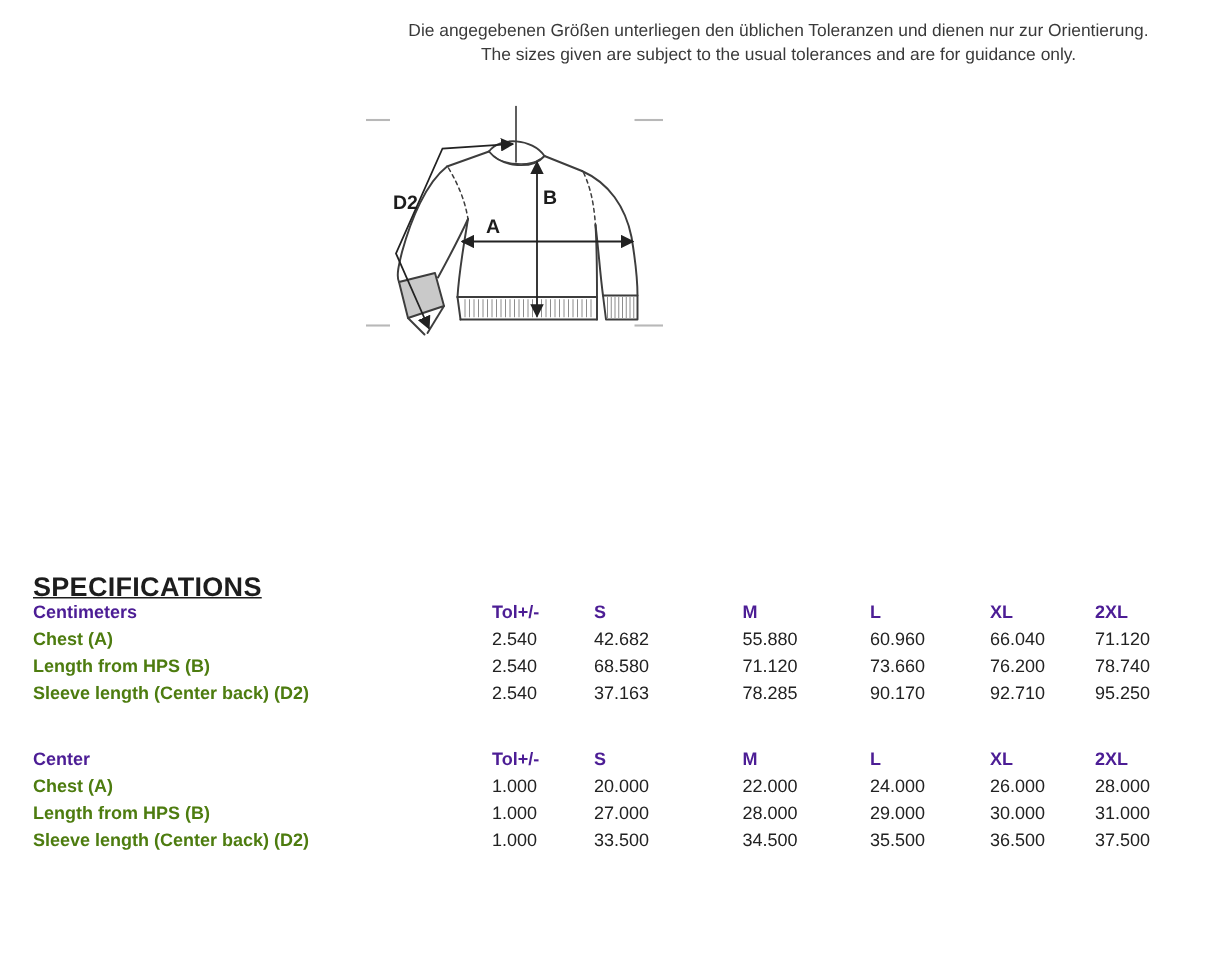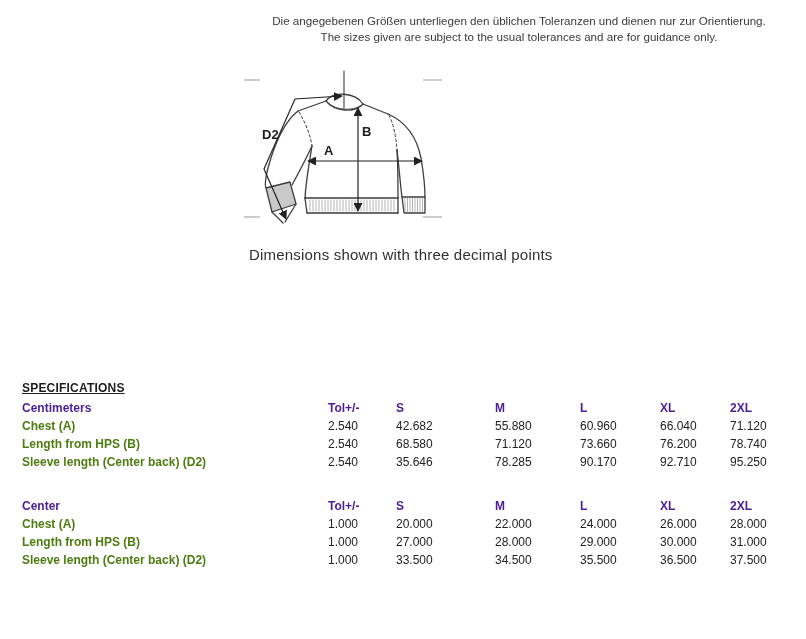--- a/index.html
+++ b/index.html
@@ -10,21 +10,21 @@
   .header-note {
     position:absolute; top:13px; left:230px; width:578px;
     text-align:center; font-size:11.6px; line-height:16px; color:#3a3a3a;
   }
   .diagram-wrap { position:absolute; left:236px; top:66px; width:226px; height:160px; }
   .caption {
     position:absolute; left:249px; top:246px; font-size:15px; color:#303030;
     letter-spacing:0.2px;
   }
   .spec-title {
-    position:absolute; left:22px; top:381px; font-size:12px; font-weight:bold;
+    position:absolute; left:22px; top:381px; font-size:18px; font-weight:bold;
     text-decoration:underline; color:#1d1d1d; letter-spacing:0.2px;
   }
   .spec-table {
     position:absolute; left:22px; width:784px;
     display:grid; grid-template-columns:306px 68px 99px 85px 80px 70px 76px;
     font-size:12px; line-height:18px; color:#222;
   }
   .spec-table.cm   { top:399px; }
   .spec-table.inch { top:497px; }
   .spec-table .h     { font-weight:bold; color:#4c1d95; }
@@ -108,21 +108,20 @@
         <line x1="122" y1="42" x2="122" y2="145" marker-start="url(#arr)" marker-end="url(#arr)"></line>
         <polyline points="106,30 59,33 28,103 50,153" marker-start="url(#arr)" marker-end="url(#arr)"></polyline>
       </g>
 
       <text x="88" y="89" font-size="13">A</text>
       <text x="126" y="70" font-size="13">B</text>
       <text x="26" y="73" font-size="13">D2</text>
     </svg>
   </div>
 
-  <div class="caption">Dimensions shown with three decimal points</div>
 
   <div class="spec-title">SPECIFICATIONS</div>
 
   <div class="spec-table cm">
     <div class="h">Centimeters</div>
     <div class="h">Tol+/-</div>
     <div class="h">S</div>
     <div class="h">M</div>
     <div class="h">L</div>
     <div class="h">XL</div>
@@ -139,21 +138,21 @@
     <div class="label">Length from HPS (B)</div>
     <div class="val">2.540</div>
     <div class="val">68.580</div>
     <div class="val">71.120</div>
     <div class="val">73.660</div>
     <div class="val">76.200</div>
     <div class="val">78.740</div>
 
     <div class="label">Sleeve length (Center back) (D2)</div>
     <div class="val">2.540</div>
-    <div class="val">35.646</div>
+    <div class="val">37.163</div>
     <div class="val">78.285</div>
     <div class="val">90.170</div>
     <div class="val">92.710</div>
     <div class="val">95.250</div>
   </div>
 
   <div class="spec-table inch">
     <div class="h">Center</div>
     <div class="h">Tol+/-</div>
     <div class="h">S</div>

